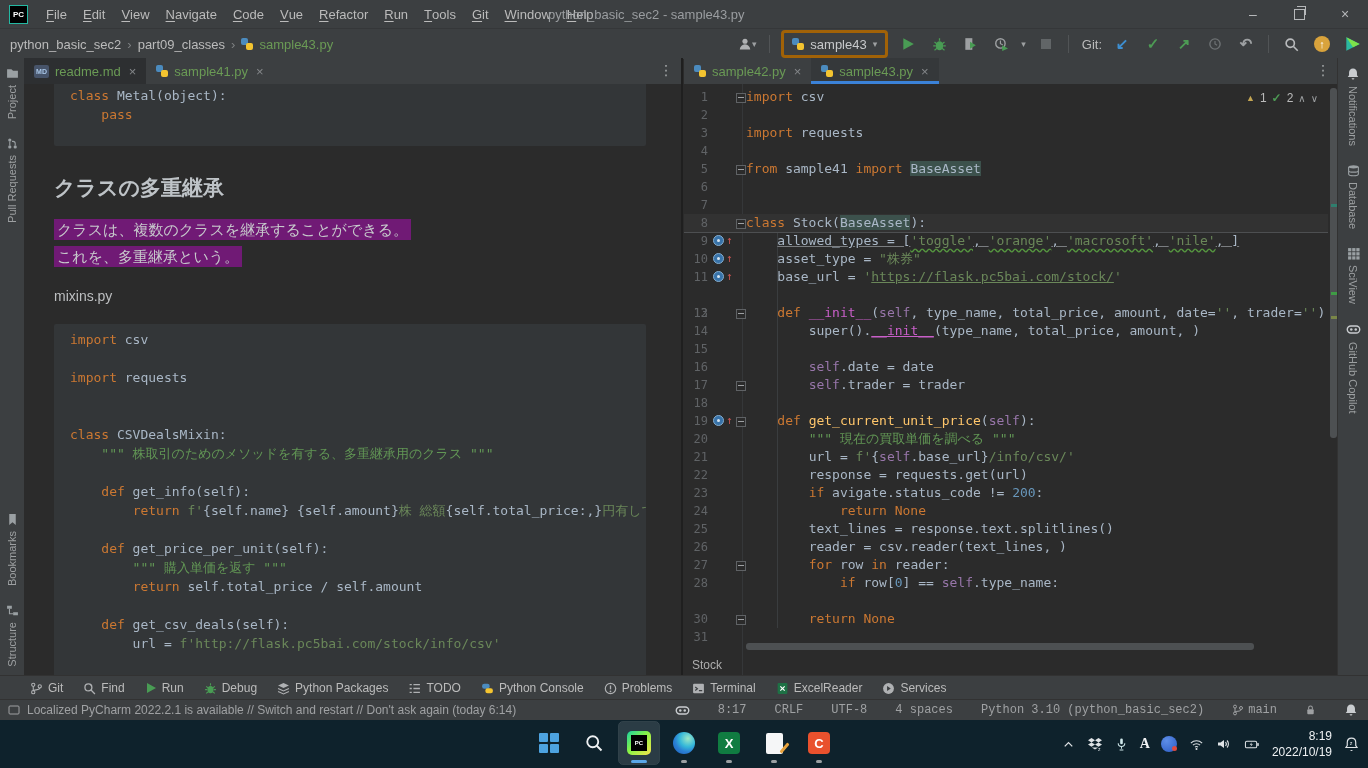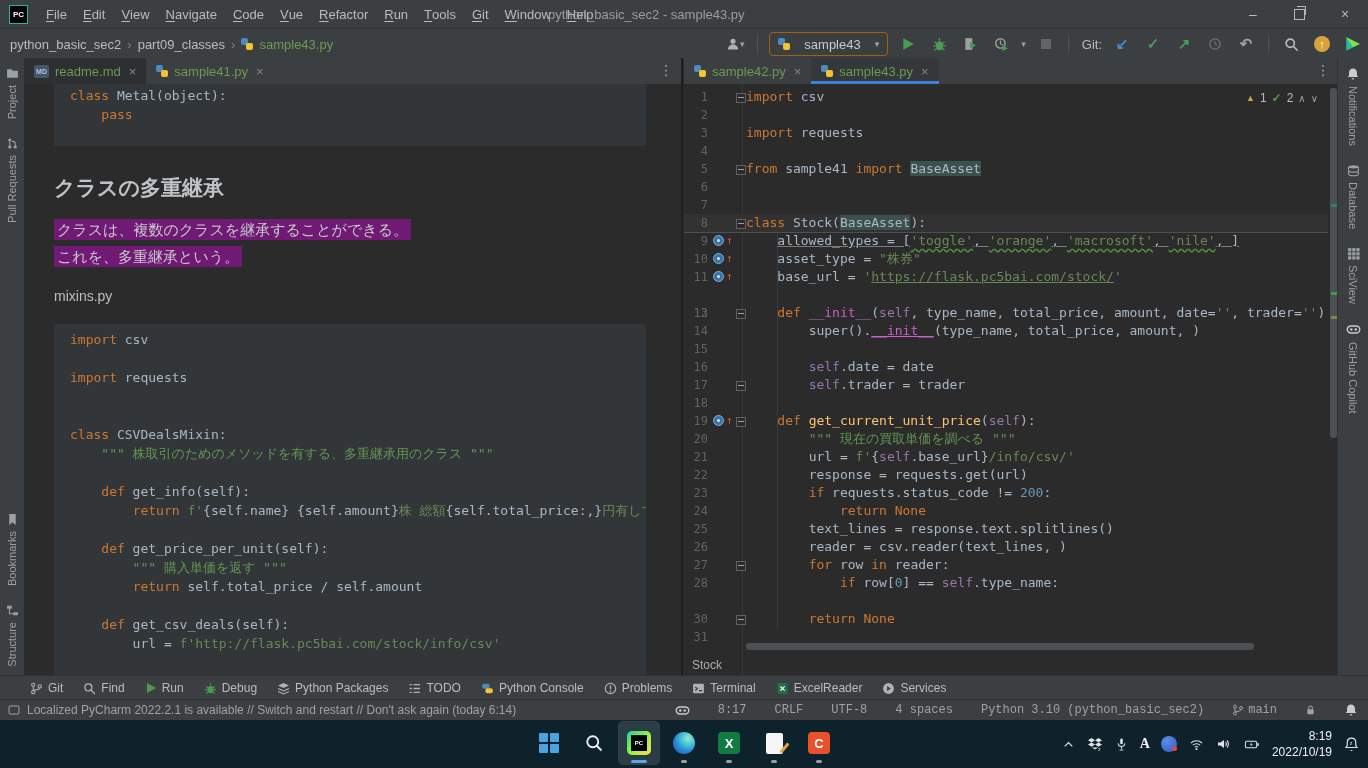--- a/index.html
+++ b/index.html
@@ -21,21 +21,21 @@
   .toolbar{position:absolute;top:28px;left:0;right:0;height:30px;background:#3c3f41;border-top:1px solid #353739;
            display:flex;align-items:center;}
   .breadcrumbs{display:flex;align-items:center;gap:6px;padding-left:10px;}
   .bc-sep{color:#7e8183;}
   .bc-item{color:#bbbbbb;}
   .bc-item.green{color:#6a9a55;}
   .tb-right{position:absolute;right:4px;display:flex;align-items:center;gap:9px;}
   .act{display:flex;align-items:center;justify-content:center;width:22px;height:22px;}
   .dd{color:#9da0a2;font-size:9px;}
   .vdiv{width:1px;height:18px;background:#515456;margin:0 2px;}
-  .runcfg{display:flex;align-items:center;gap:14px;border:1px solid #a16207;border-radius:4px;height:22px;padding:0 8px;color:#c7c9cb;}
+  .runcfg{display:flex;align-items:center;gap:6px;border:3px solid #a16207;border-radius:4px;height:22px;padding:0 8px;color:#c7c9cb;}
   .stopsq{width:10px;height:10px;background:#616567;}
   .aro{font-size:15px;font-weight:bold;}
   .aro.blue{color:#3d8fd1;}
   .aro.green{color:#4d9b54;}
   .aro.gray{color:#9da0a2;}
   .gitlab{color:#bbbbbb;margin-left:2px;}
   .upd{width:16px;height:16px;border-radius:50%;background:#d9a33c;color:#fff;font-size:11px;font-weight:bold;
        display:flex;align-items:center;justify-content:center;}
   .pyico{position:relative;width:12px;height:12px;display:inline-block;flex:0 0 12px;}
   .pyico::before{content:"";position:absolute;left:0;top:0;width:7px;height:7px;background:#4b8bbe;border-radius:2px;}
@@ -359,21 +359,21 @@
             <div class="cl" style="top: 216px;"><div class="ln">13</div><div class="fold"></div><div class="ct"><span class="c-ws">    </span><span class="c-k">def</span><span class="c-t"> </span><span class="c-m">__init__</span><span class="c-t">(</span><span class="c-p">self</span><span class="c-t">, type_name, total_price, amount, date=</span><span class="c-s">''</span><span class="c-t">, trader=</span><span class="c-s">''</span><span class="c-t">):</span></div></div>
             <div class="cl" style="top: 234px;"><div class="ln">14</div><div class="ct"><span class="c-ws">        </span><span class="c-t">super().</span><span class="c-mu">__init__</span><span class="c-t">(type_name, total_price, amount, )</span></div></div>
             <div class="cl" style="top: 252px;"><div class="ln">15</div><div class="ct"></div></div>
             <div class="cl" style="top: 270px;"><div class="ln">16</div><div class="ct"><span class="c-ws">        </span><span class="c-p">self</span><span class="c-t">.date = date</span></div></div>
             <div class="cl" style="top: 288px;"><div class="ln">17</div><div class="fold end"></div><div class="ct"><span class="c-ws">        </span><span class="c-p">self</span><span class="c-t">.trader = trader</span></div></div>
             <div class="cl" style="top: 306px;"><div class="ln">18</div><div class="ct"></div></div>
             <div class="cl" style="top: 324px;"><div class="ln">19</div><span class="gico"></span><span class="garr">↑</span><div class="fold"></div><div class="ct"><span class="c-ws">    </span><span class="c-k">def</span><span class="c-t"> </span><span class="c-fn">get_current_unit_price</span><span class="c-t">(</span><span class="c-p">self</span><span class="c-t">):</span></div></div>
             <div class="cl" style="top: 342px;"><div class="ln">20</div><div class="ct"><span class="c-ws">        </span><span class="c-d">""" 現在の買取単価を調べる """</span></div></div>
             <div class="cl" style="top: 360px;"><div class="ln">21</div><div class="ct"><span class="c-ws">        </span><span class="c-t">url = </span><span class="c-s">f'</span><span class="c-t">{</span><span class="c-p">self</span><span class="c-t">.base_url</span><span class="c-t">}</span><span class="c-s">/info/csv/'</span></div></div>
             <div class="cl" style="top: 378px;"><div class="ln">22</div><div class="ct"><span class="c-ws">        </span><span class="c-t">response = requests.get(url)</span></div></div>
-            <div class="cl" style="top: 396px;"><div class="ln">23</div><div class="ct"><span class="c-ws">        </span><span class="c-k">if</span><span class="c-t"> requests.status_code != </span><span class="c-num">200</span><span class="c-t">:</span></div></div>
+            <div class="cl" style="top: 396px;"><div class="ln">23</div><div class="ct"><span class="c-ws">        </span><span class="c-k">if</span><span class="c-t"> avigate.status_code != </span><span class="c-num">200</span><span class="c-t">:</span></div></div>
             <div class="cl" style="top: 414px;"><div class="ln">24</div><div class="ct"><span class="c-ws">            </span><span class="c-k">return</span><span class="c-t"> </span><span class="c-k">None</span></div></div>
             <div class="cl" style="top: 432px;"><div class="ln">25</div><div class="ct"><span class="c-ws">        </span><span class="c-t">text_lines = response.text.splitlines()</span></div></div>
             <div class="cl" style="top: 450px;"><div class="ln">26</div><div class="ct"><span class="c-ws">        </span><span class="c-t">reader = csv.reader(text_lines, )</span></div></div>
             <div class="cl" style="top: 468px;"><div class="ln">27</div><div class="fold"></div><div class="ct"><span class="c-ws">        </span><span class="c-k">for</span><span class="c-t"> row </span><span class="c-k">in</span><span class="c-t"> reader:</span></div></div>
             <div class="cl" style="top: 486px;"><div class="ln">28</div><div class="ct"><span class="c-ws">            </span><span class="c-k">if</span><span class="c-t"> row[</span><span class="c-num">0</span><span class="c-t">] == </span><span class="c-p">self</span><span class="c-t">.type_name:</span></div></div>
             <div class="cl" style="top: 522px;"><div class="ln">30</div><div class="fold end"></div><div class="ct"><span class="c-ws">        </span><span class="c-k">return</span><span class="c-t"> </span><span class="c-k">None</span></div></div>
             <div class="cl" style="top: 540px;"><div class="ln">31</div><div class="ct"></div></div>
             <div class="cl" style="top: 558px;"><div class="ln">32</div><div class="ct"></div></div>
           </div>
         <div class="inspect">

